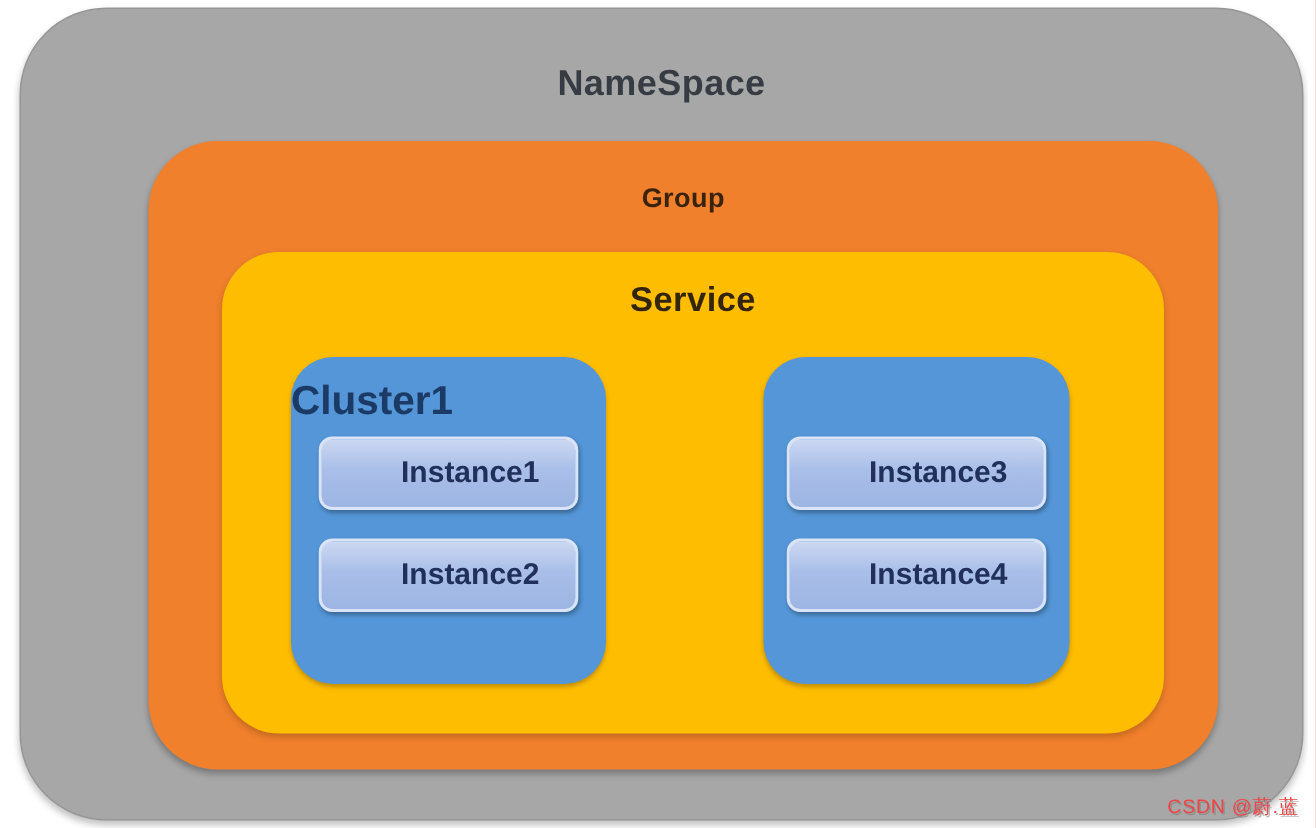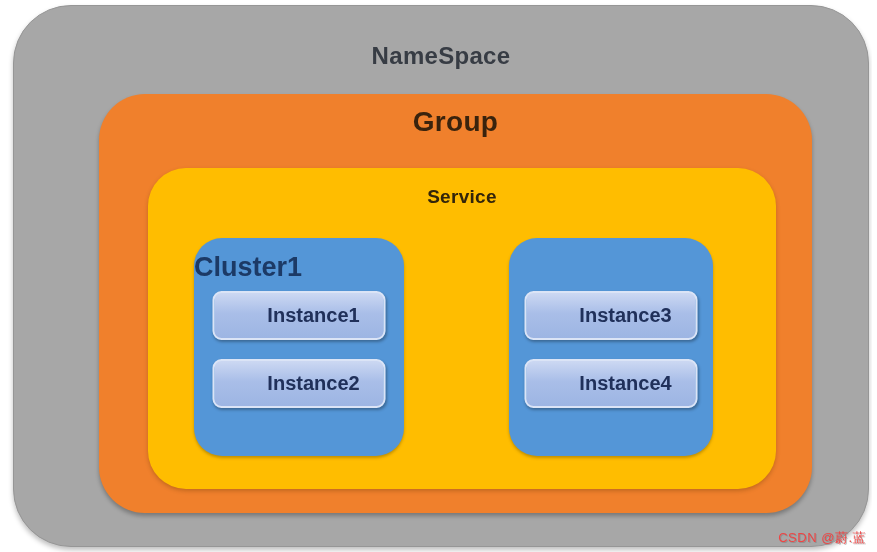--- a/index.html
+++ b/index.html
@@ -46,38 +46,38 @@
     position: absolute;
     left: 85px;
     top: 88px;
     width: 713px;
     height: 419px;
     background: #f0802c;
     border-radius: 46px;
     box-shadow: 0 3px 4px rgba(0,0,0,0.28);
   }
   .group-label {
-    top: 12px;
-    font-size: 28px;
+    top: 28px;
+    font-size: 18px;
     color: #3a230d;
   }
   
   .service {
     position: absolute;
     left: 49px;
     top: 74px;
     width: 628px;
     height: 321px;
     background: #ffbd00;
     border-radius: 38px;
     box-shadow: 0 2px 4px rgba(90,50,0,0.30);
   }
   .service-label {
     top: 18px;
-    font-size: 19px;
+    font-size: 23px;
     color: #33250a;
   }
   
   .cluster {
     position: absolute;
     top: 70px;
     height: 218px;
     background: #5496d7;
     border-radius: 28px;
     box-shadow: 0 2px 3px rgba(80,60,0,0.35);

